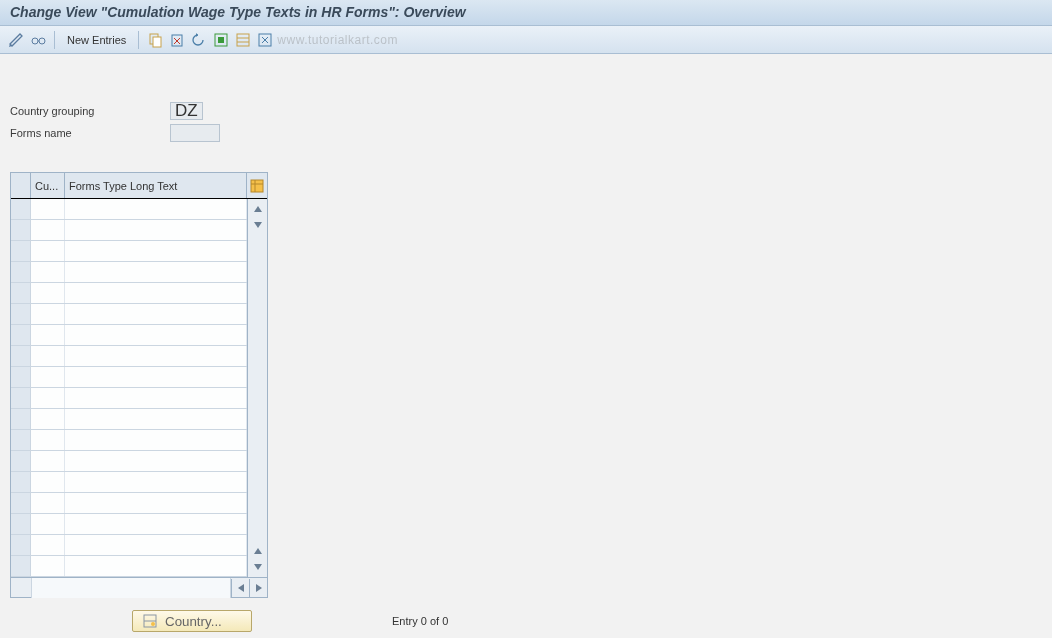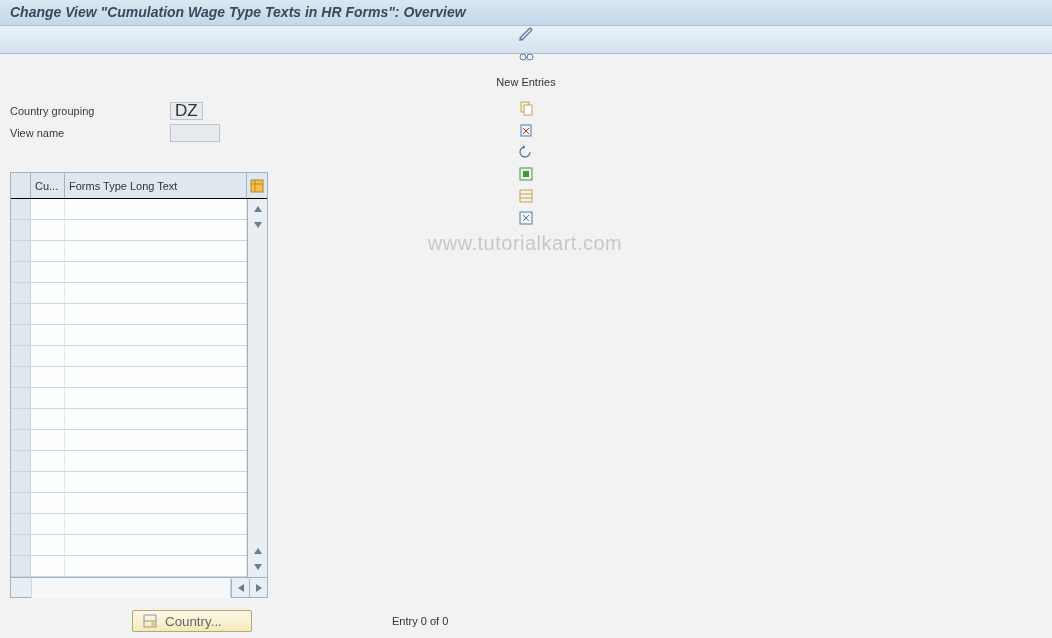--- a/index.html
+++ b/index.html
@@ -24,35 +24,34 @@
     color: #3a4a5a;
     height: 26px;
     display:flex;align-items:center;
   }
   .toolbar {
     background: linear-gradient(#eaf1f8,#d5e2ef);
     border-bottom: 1px solid #a9bed3;
     height: 28px;
     display: flex;
     align-items: center;
-    padding: 0 0;
+    padding: 0 8px;
     gap: 6px;
-    flex-direction: column;
   }
   .toolbar .ico {
     width:16px;height:16px;display:flex;align-items:center;justify-content:center;
     cursor:pointer;
   }
   .toolbar .sep{width:1px;height:18px;background:#a9bed3;margin:0 2px;}
   .toolbar .new-entries {
     font-size:11px;color:#333;padding:0 4px;cursor:pointer;
   }
   .watermark {
     color: rgba(120,120,120,.35);
-    font-size: 20px;
+    font-size: 12px;
     letter-spacing: .5px;
     margin-left:-2px;
   }
   .content {
     padding: 6px 10px;
     background:#f2f2f2;
     height: calc(100% - 54px);
     margin-top: 40px;
   }
   .field-row{display:flex;align-items:center;height:22px;}
@@ -161,21 +160,21 @@
   </span>
   <span class="watermark">www.tutorialkart.com</span>
 </div>
 
 <div class="content">
   <div class="field-row">
     <span class="label">Country grouping</span>
     <span class="ro-field">DZ</span>
   </div>
   <div class="field-row">
-    <span class="label">View name</span>
+    <span class="label">Forms name</span>
     <span class="ro-field wider"></span>
   </div>
 
   <div class="tc">
     <div class="tc-head">
       <div class="selall"></div>
       <div class="col c1">Cu...</div>
       <div class="col c2">Forms Type Long Text</div>
       <div class="cfg">
         <svg width="14" height="14">

